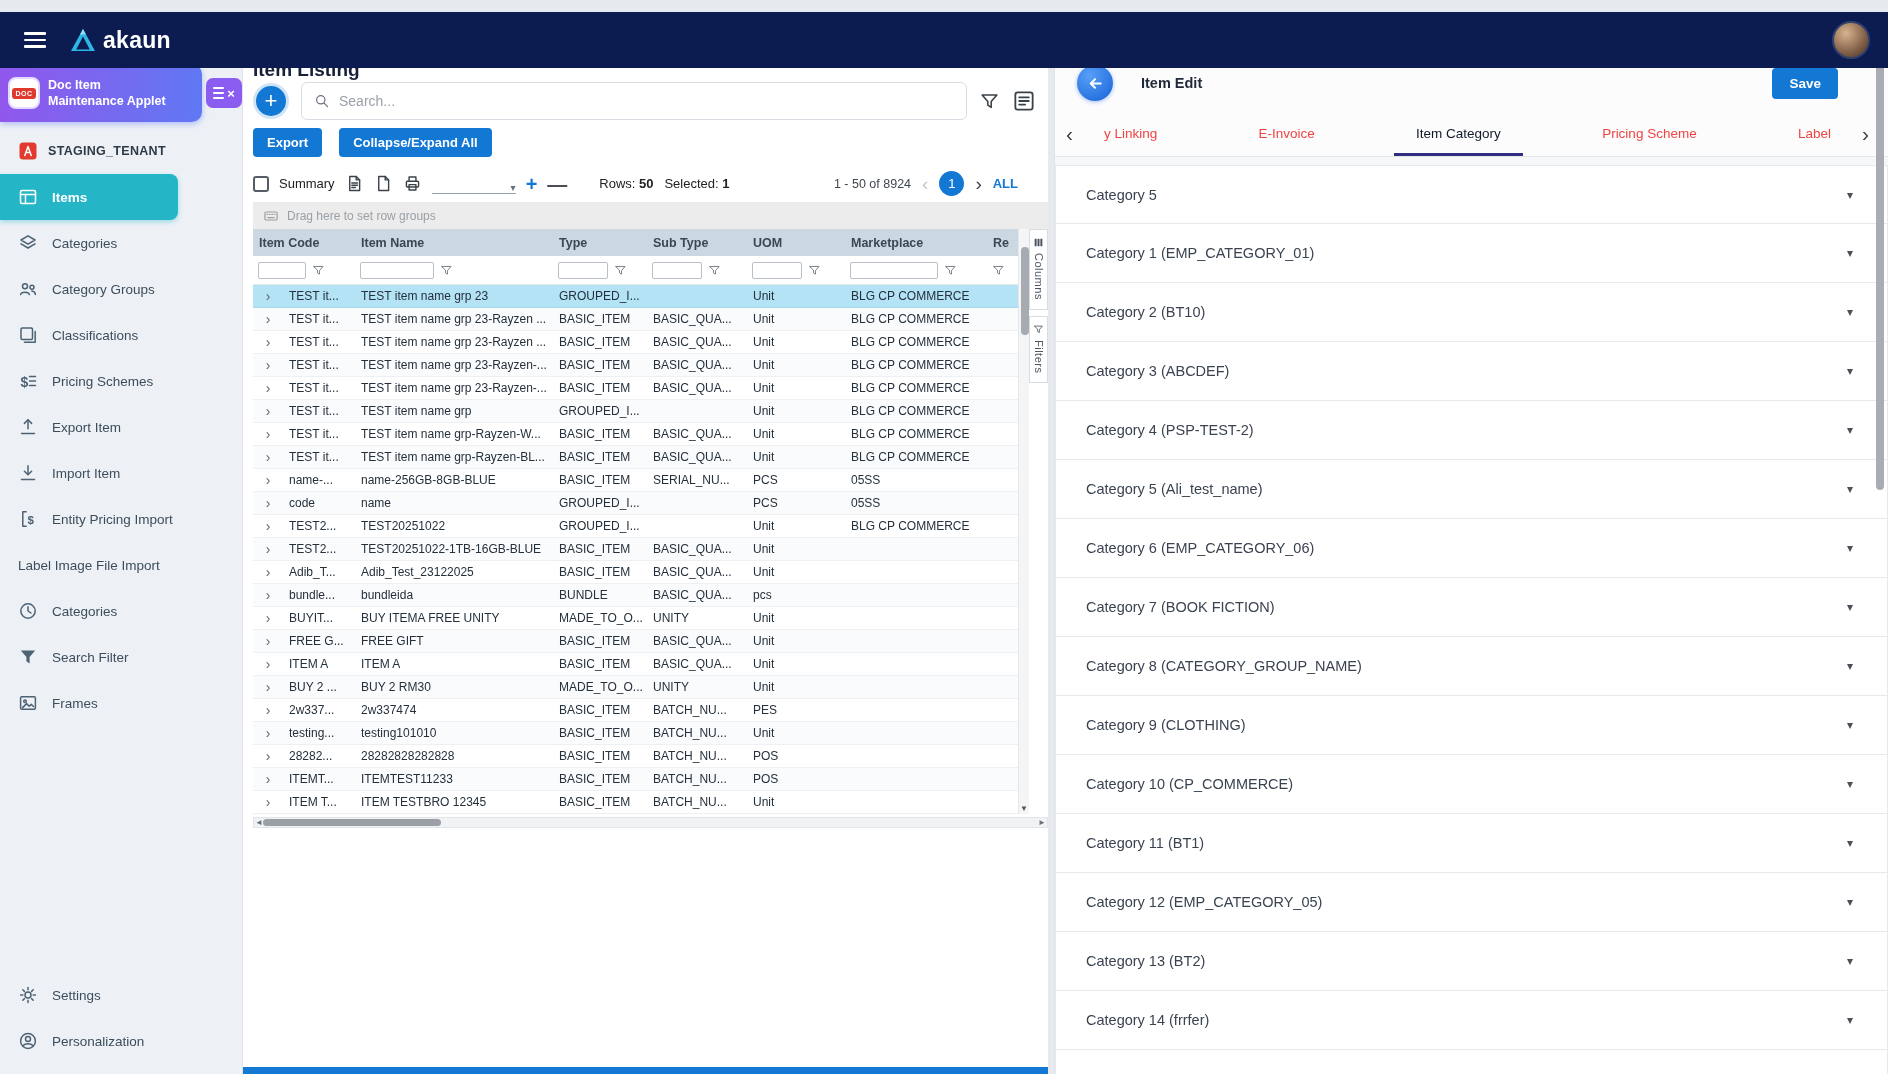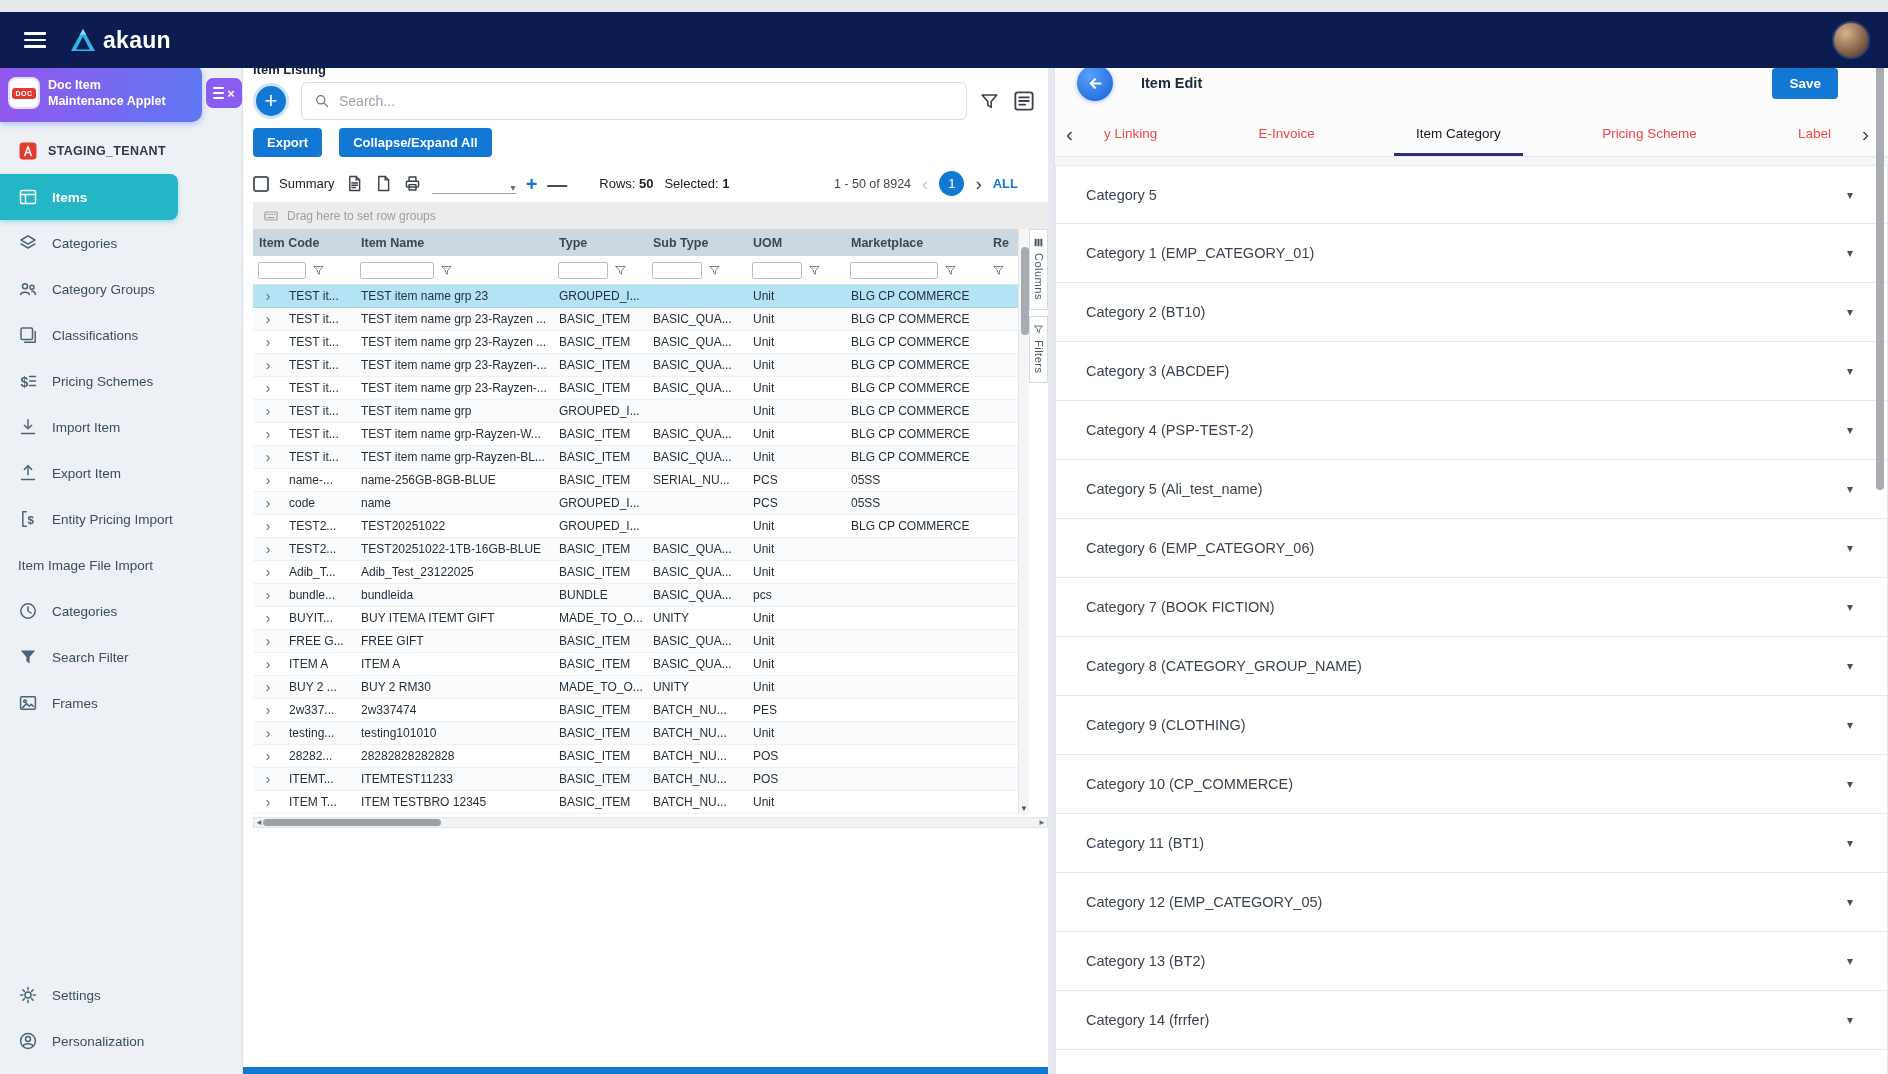--- a/index.html
+++ b/index.html
@@ -30,21 +30,21 @@
   .nav { position:absolute; top:118px; left:0; right:0; }
   .nav-item { height:46px; display:flex; align-items:center; gap:14px; padding-left:18px; color:#3c4d5c; font-size:13.5px; cursor:pointer; }
   .nav-item .svgwrap.nav-icon { width:20px; height:20px; color:#4d6374; flex:0 0 auto; }
   .nav-item.active { width:178px; background:#24b6c7; border-radius:0 8px 8px 0; color:#fff; font-weight:600; box-shadow:0 2px 5px rgba(36,182,199,.4); }
   .nav-item.active .svgwrap.nav-icon { color:#fff; }
   .nav-footer { position:absolute; bottom:10px; left:0; right:0; }
 
   
   .listing { position:absolute; top:56px; left:242px; width:806px; bottom:0; background:#fff; border-left:1px solid #dfe3e8; overflow:hidden; }
   .listing-inner { padding:6px 0 0 10px; }
-  .listing-title { font-size:13px; font-weight:bold; color:#17203a; line-height:15px; }
+  .listing-title { font-size:19px; font-weight:bold; color:#17203a; line-height:15px; }
   .search-row { display:flex; align-items:center; margin-top:5px; gap:12px; padding-right:12px; }
   .add-btn { width:36px; height:36px; border-radius:50%; background:#1377d4; border:3px solid #cfe4f7; color:#fff; font-size:22px; line-height:1; display:flex; align-items:center; justify-content:center; flex:0 0 auto; cursor:pointer; }
   .search-box { flex:1; height:38px; border:1px solid #d8dde4; border-radius:6px; background:#fff; display:flex; align-items:center; gap:9px; padding:0 12px; }
   .search-box input { border:none; outline:none; flex:1; font-size:14px; color:#333; background:transparent; font-family:inherit; }
   .search-box input::placeholder { color:#9aa1ab; }
   .svgwrap { display:inline-flex; }
   .svgwrap svg { width:100%; height:100%; }
   .mag { width:16px; height:16px; color:#6b7280; }
   .srch-funnel { width:21px; height:21px; color:#3a4148; cursor:pointer; }
   .list-box { width:24px; height:24px; color:#3a4148; cursor:pointer; }
@@ -209,48 +209,48 @@
             <line x1="11.5" y1="5.5" x2="17.5" y2="5.5"></line>
             <line x1="11.5" y1="10" x2="17.5" y2="10"></line>
             <line x1="11.5" y1="14.5" x2="17.5" y2="14.5"></line>
           </svg>
         </span>
         <span class="nav-label">Pricing Schemes</span>
       </div>
       <div class="nav-item">
         <span class="svgwrap nav-icon">
           <svg viewBox="0 0 20 20" fill="none" stroke="currentColor" stroke-width="1.5" stroke-linecap="round" stroke-linejoin="round">
+            <line x1="10" y1="11.8" x2="10" y2="3"></line>
+            <path d="M6.4 6.4 10 2.8l3.6 3.6"></path>
+            <line x1="3.5" y1="16.6" x2="16.5" y2="16.6"></line>
+          </svg>
+        </span>
+        <span class="nav-label">Export Item</span>
+      </div>
+      <div class="nav-item">
+        <span class="svgwrap nav-icon">
+          <svg viewBox="0 0 20 20" fill="none" stroke="currentColor" stroke-width="1.5" stroke-linecap="round" stroke-linejoin="round">
             <line x1="10" y1="2.8" x2="10" y2="11.6"></line>
             <path d="M6.4 8.2 10 11.8l3.6-3.6"></path>
             <line x1="3.5" y1="16.6" x2="16.5" y2="16.6"></line>
           </svg>
         </span>
         <span class="nav-label">Import Item</span>
       </div>
       <div class="nav-item">
         <span class="svgwrap nav-icon">
           <svg viewBox="0 0 20 20" fill="none" stroke="currentColor" stroke-width="1.5" stroke-linecap="round" stroke-linejoin="round">
-            <line x1="10" y1="11.8" x2="10" y2="3"></line>
-            <path d="M6.4 6.4 10 2.8l3.6 3.6"></path>
-            <line x1="3.5" y1="16.6" x2="16.5" y2="16.6"></line>
-          </svg>
-        </span>
-        <span class="nav-label">Export Item</span>
-      </div>
-      <div class="nav-item">
-        <span class="svgwrap nav-icon">
-          <svg viewBox="0 0 20 20" fill="none" stroke="currentColor" stroke-width="1.5" stroke-linecap="round" stroke-linejoin="round">
             <path d="M8.2 2.8H4.8v14.4h3.4"></path>
             <text x="9.5" y="14.5" font-size="11.5" font-weight="bold" fill="currentColor" stroke="none" font-family="inherit">$</text>
           </svg>
         </span>
         <span class="nav-label">Entity Pricing Import</span>
       </div>
       <div class="nav-item">
-        <span class="nav-label">Item Image File Import</span>
+        <span class="nav-label">Label Image File Import</span>
       </div>
       <div class="nav-item">
         <span class="svgwrap nav-icon">
           <svg viewBox="0 0 20 20" fill="none" stroke="currentColor" stroke-width="1.5" stroke-linecap="round" stroke-linejoin="round">
             <circle cx="10" cy="10" r="7.2"></circle>
             <path d="M10 5.8V10l3 2"></path>
           </svg>
         </span>
         <span class="nav-label">Categories</span>
       </div>
@@ -587,21 +587,21 @@
           <div class="td" style="width:198px">bundleida</div>
           <div class="td" style="width:94px">BUNDLE</div>
           <div class="td" style="width:100px">BASIC_QUA...</div>
           <div class="td" style="width:98px">pcs</div>
           <div class="td" style="width:142px"></div>
           <div class="td" style="width:32px"></div>
         </div>
         <div class="trow">
           <div class="td expand" style="width:30px">›</div>
           <div class="td" style="width:72px">BUYIT...</div>
-          <div class="td" style="width:198px">BUY ITEMA ITEMT GIFT</div>
+          <div class="td" style="width:198px">BUY ITEMA FREE UNITY</div>
           <div class="td" style="width:94px">MADE_TO_O...</div>
           <div class="td" style="width:100px">UNITY</div>
           <div class="td" style="width:98px">Unit</div>
           <div class="td" style="width:142px"></div>
           <div class="td" style="width:32px"></div>
         </div>
         <div class="trow">
           <div class="td expand" style="width:30px">›</div>
           <div class="td" style="width:72px">FREE G...</div>
           <div class="td" style="width:198px">FREE GIFT</div>

